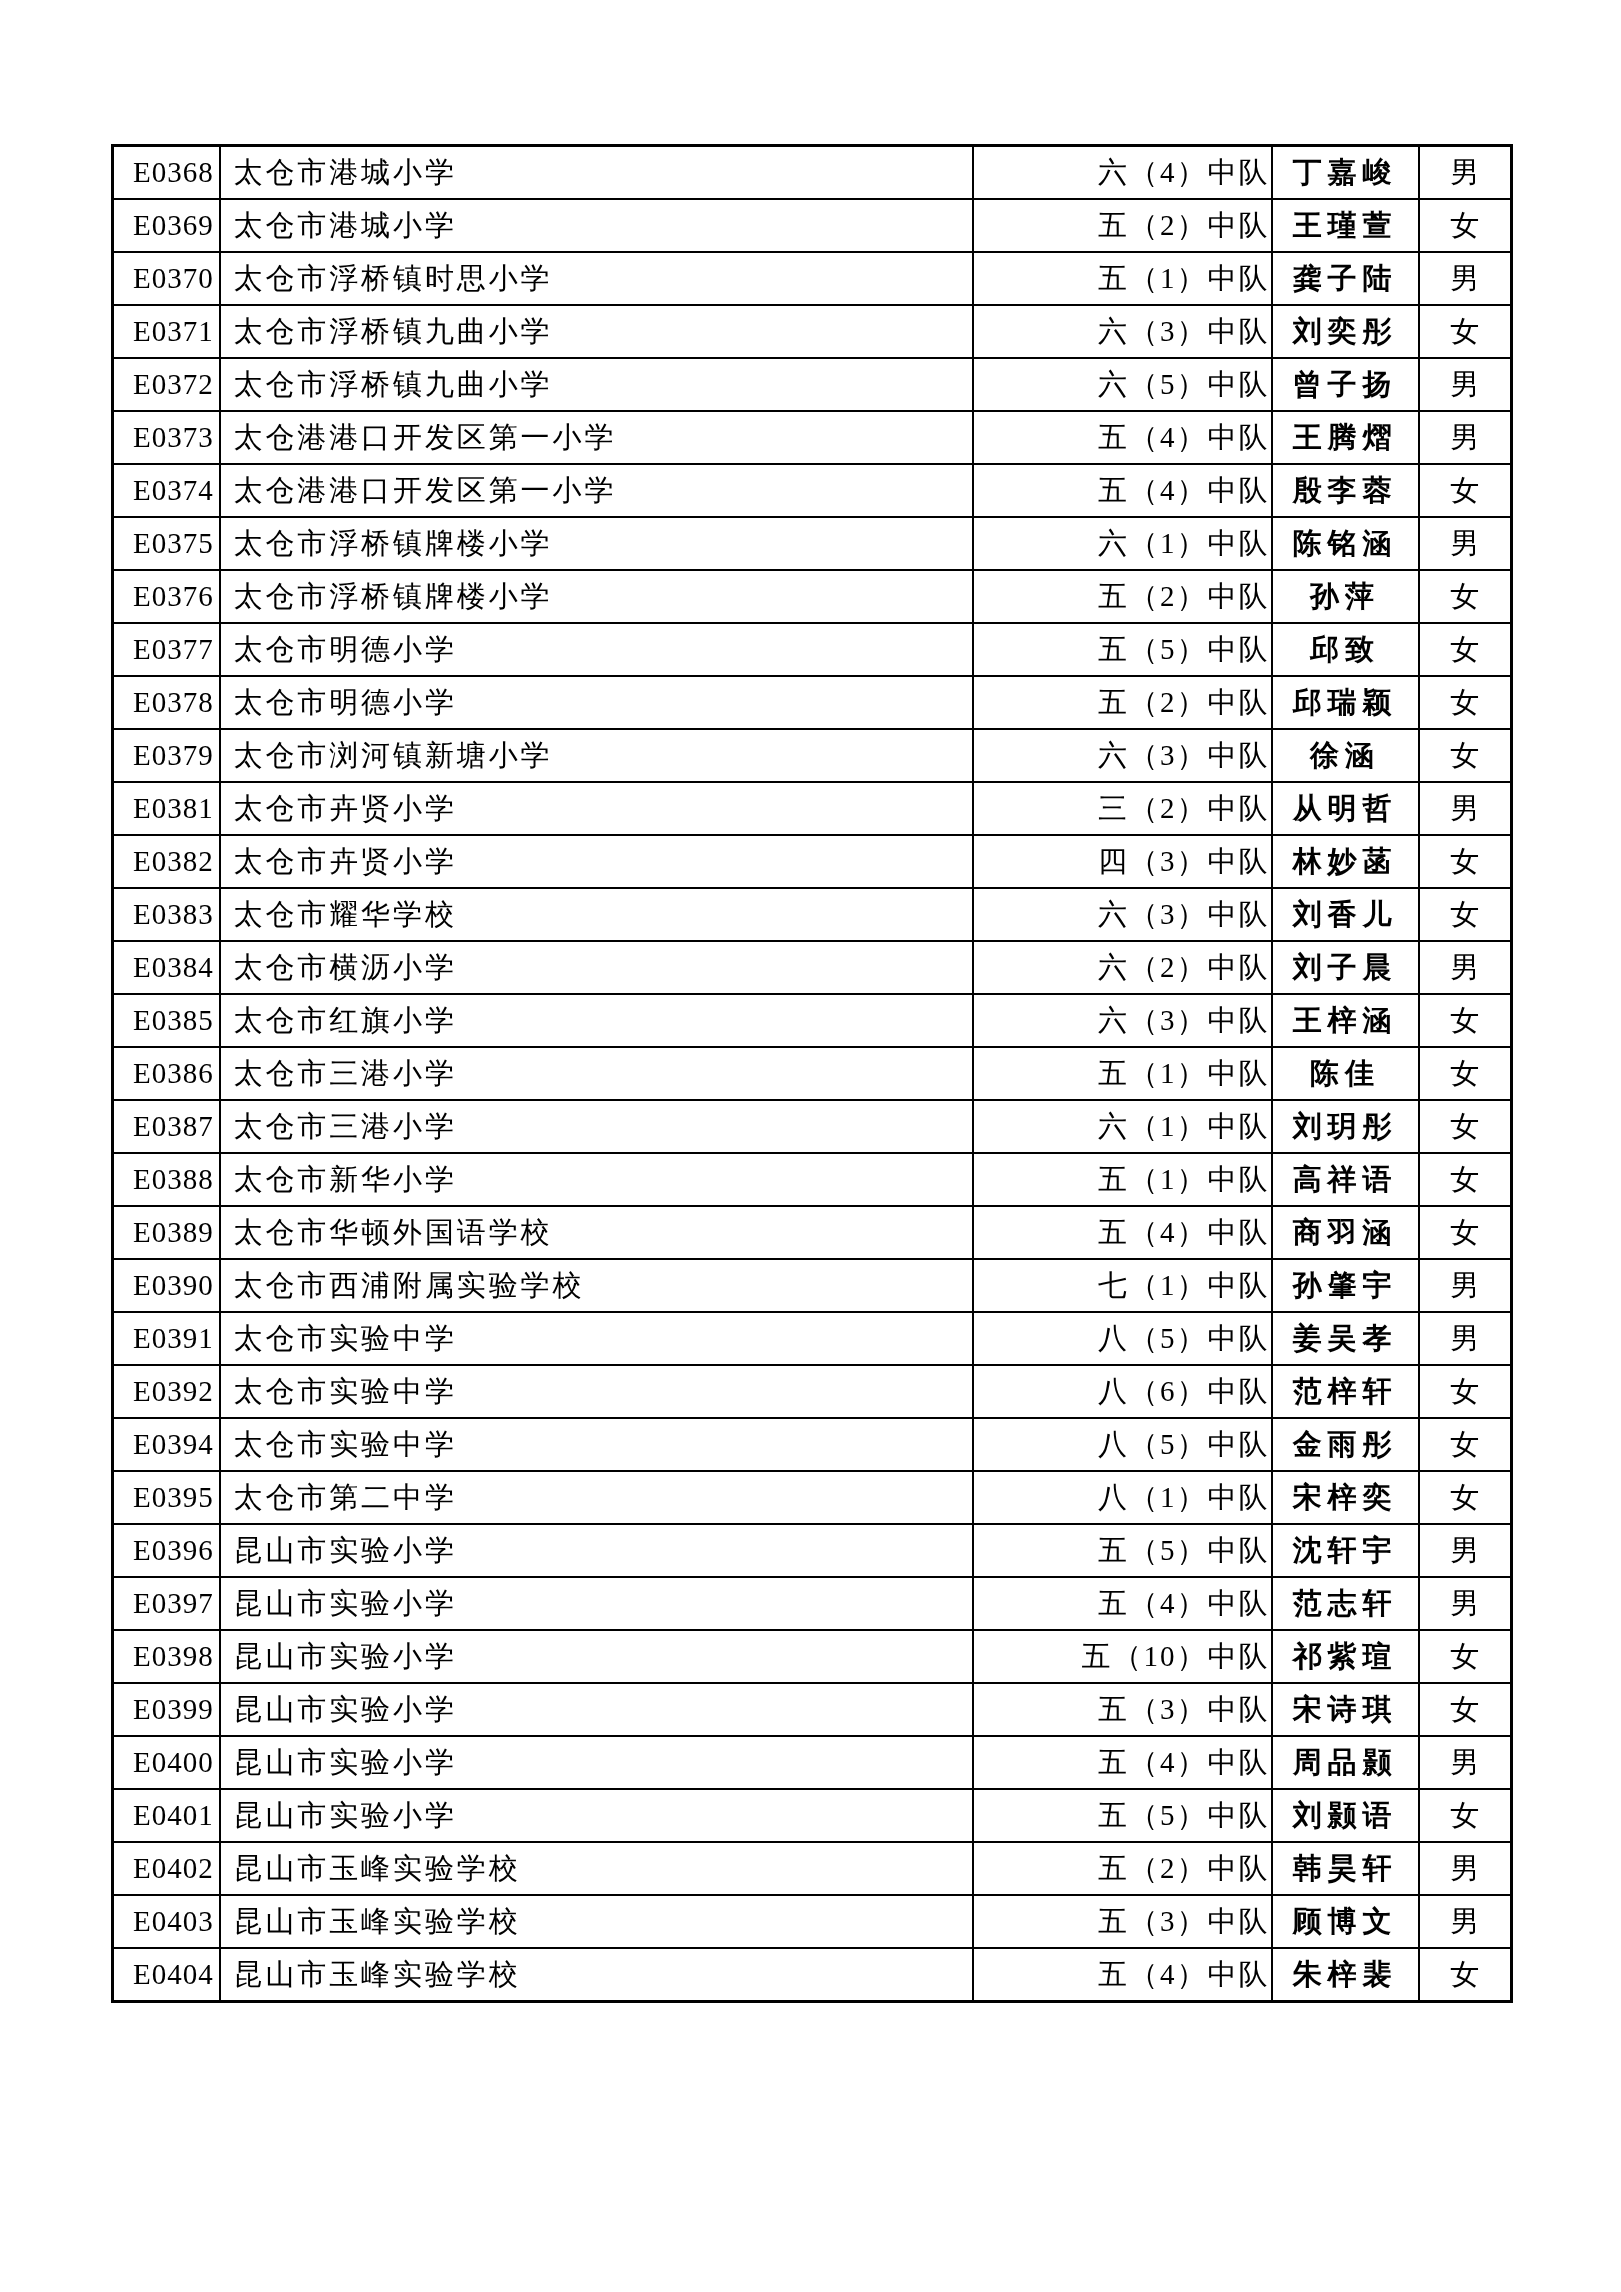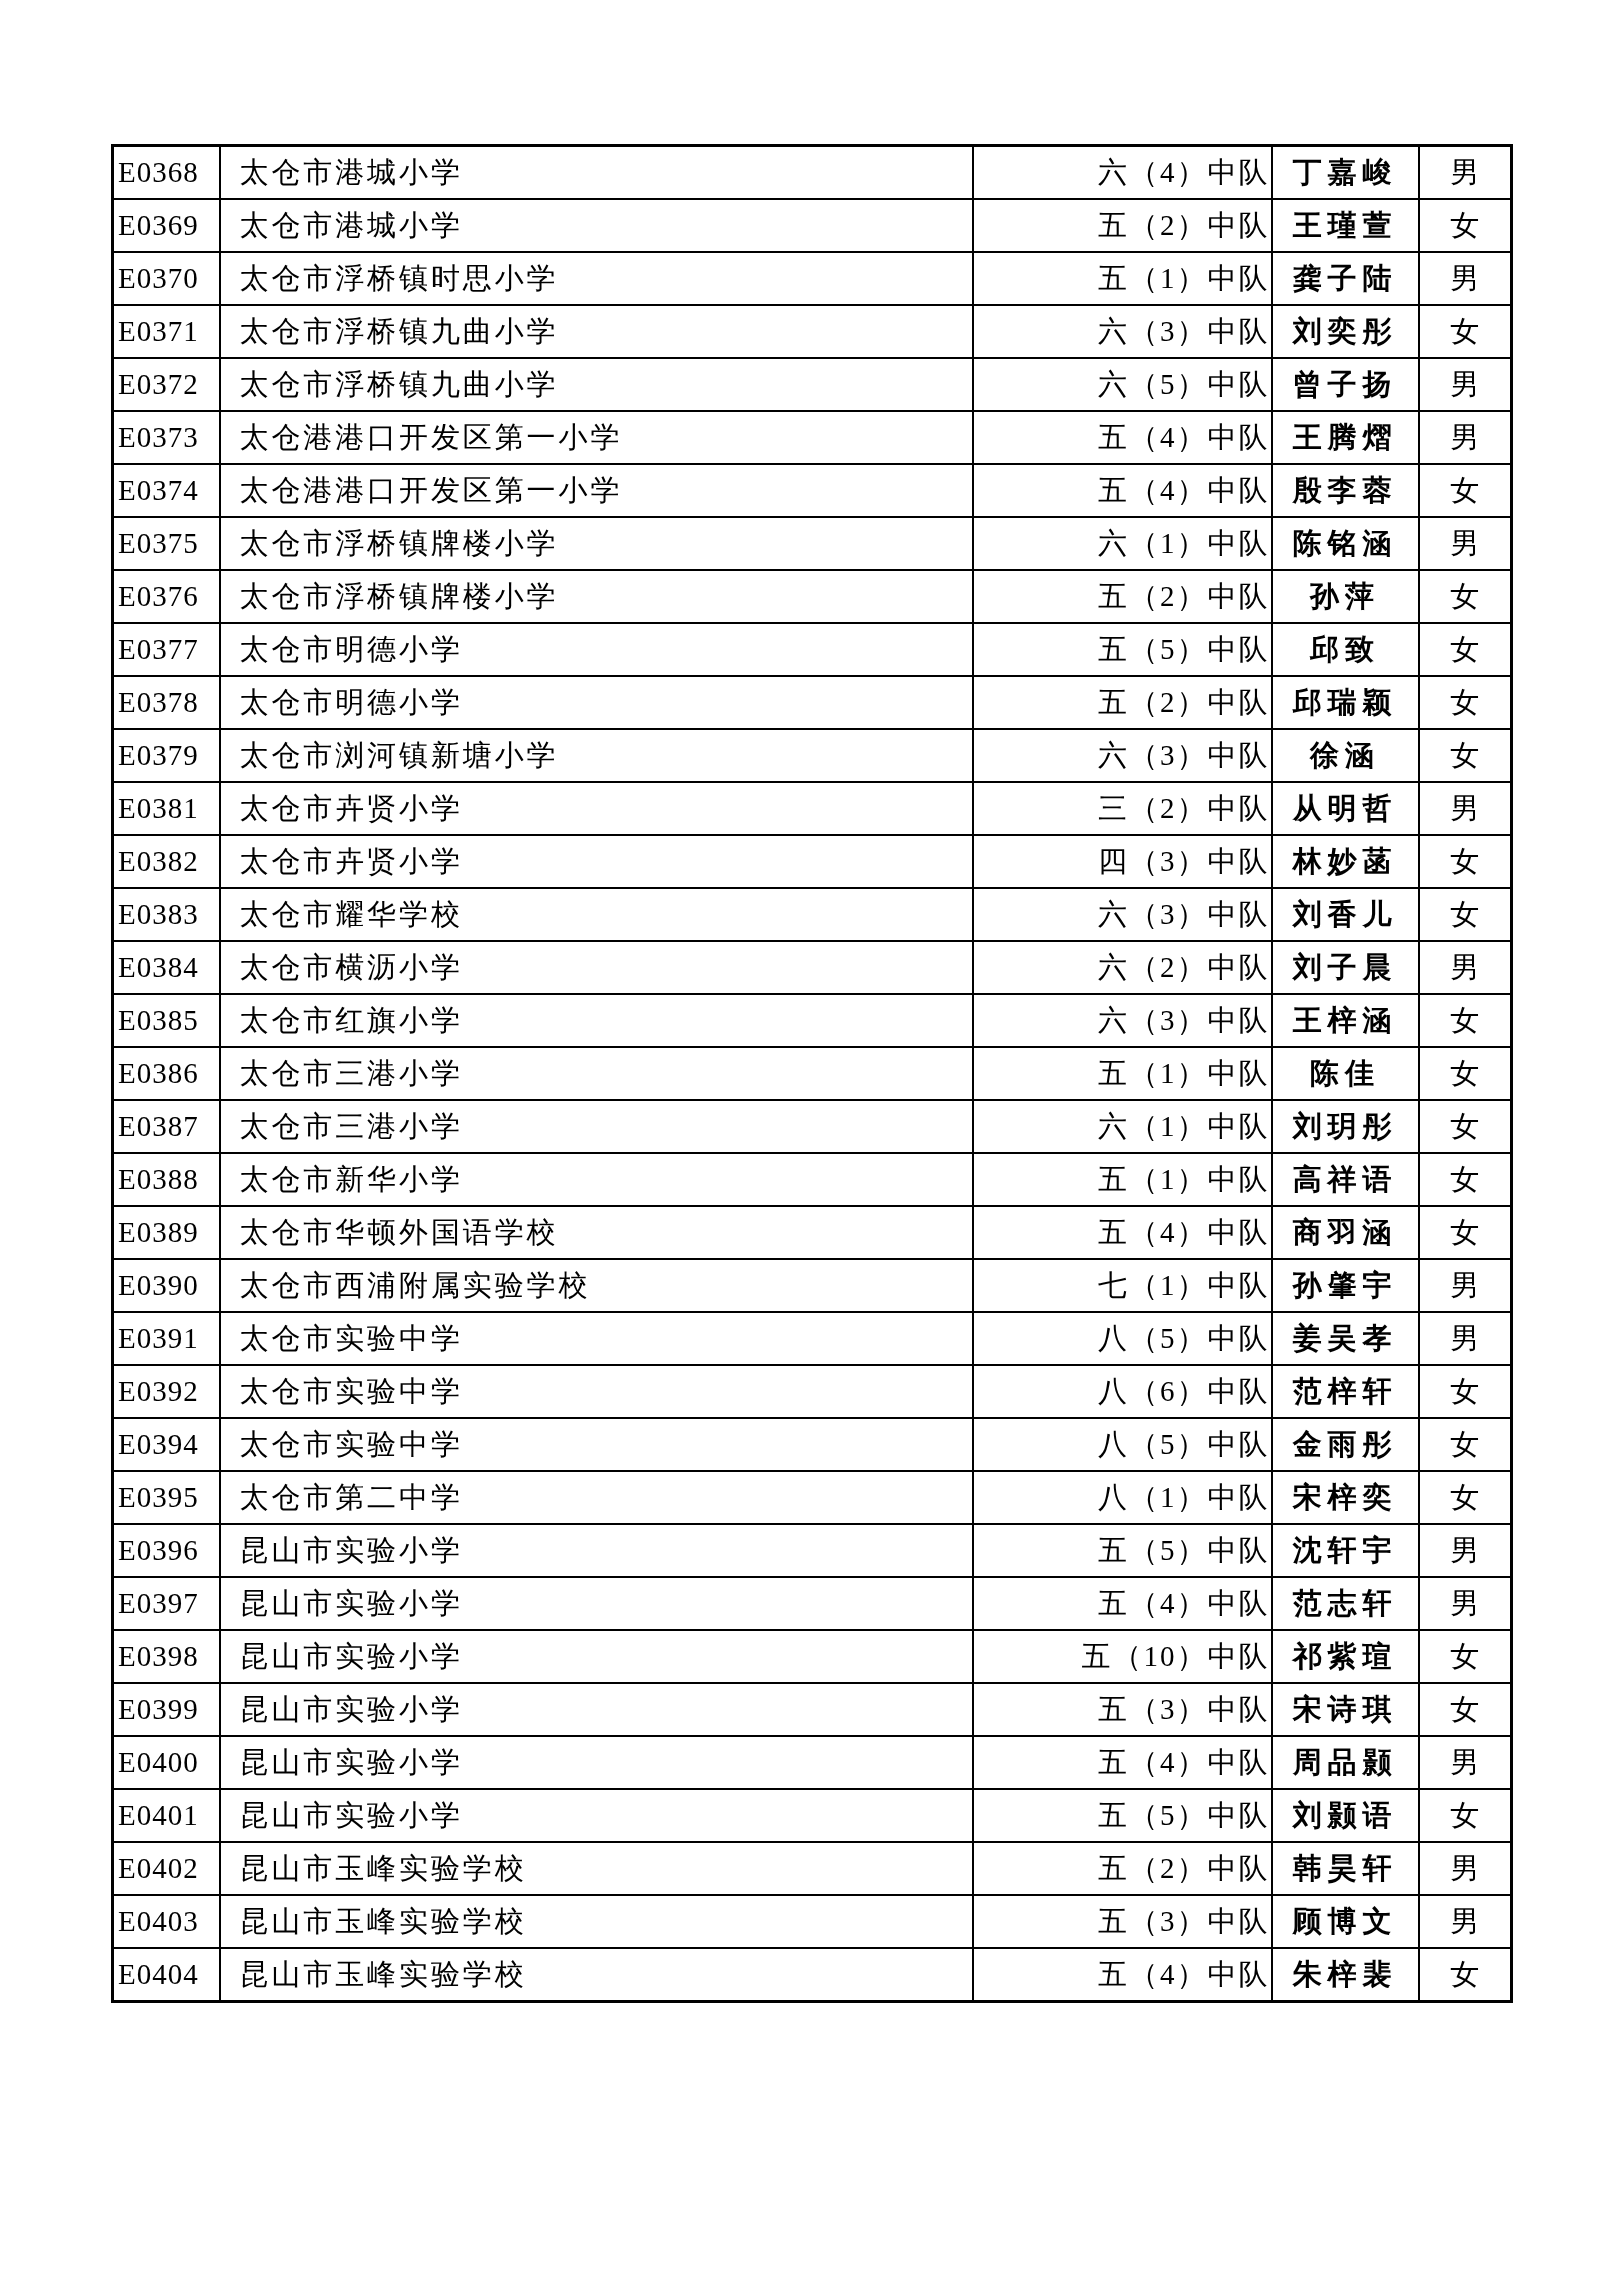--- a/index.html
+++ b/index.html
@@ -30,26 +30,26 @@
     height: 49px;
     font-size: 29px;
     line-height: 1;
     white-space: nowrap;
     overflow: hidden;
     vertical-align: middle;
     background: #ffffff;
   }
   td.c-id {
     text-align: left;
-    padding-left: 4px;
+    padding-left: 19px;
     letter-spacing: 1px;
   }
   td.c-school {
     text-align: left;
-    padding-left: 19px;
+    padding-left: 13px;
     letter-spacing: 2.9px;
   }
   td.c-squad {
     text-align: right;
     letter-spacing: 2px;
   }
   td.c-name {
     text-align: center;
     letter-spacing: 5.9px;
     font-weight: bold;

